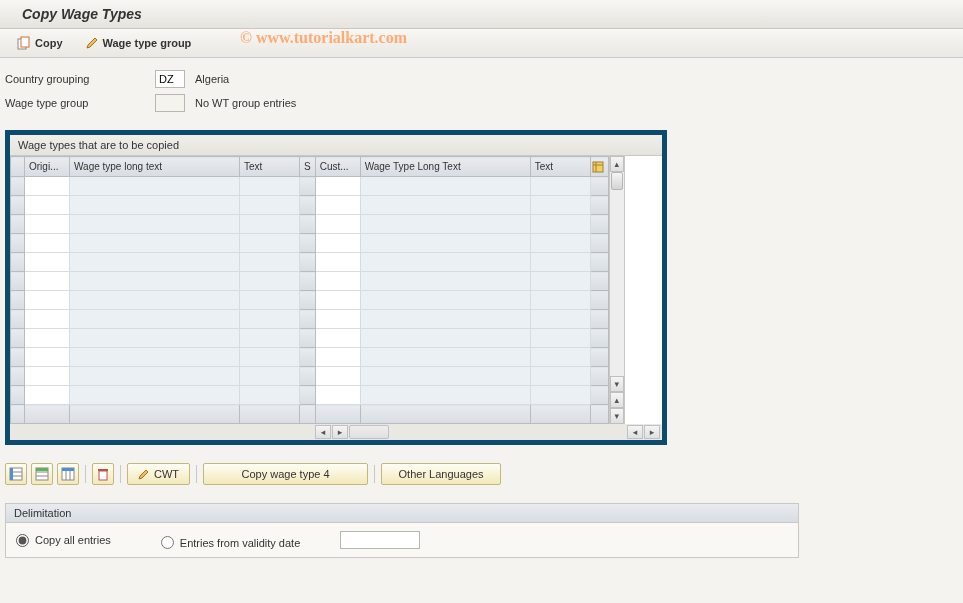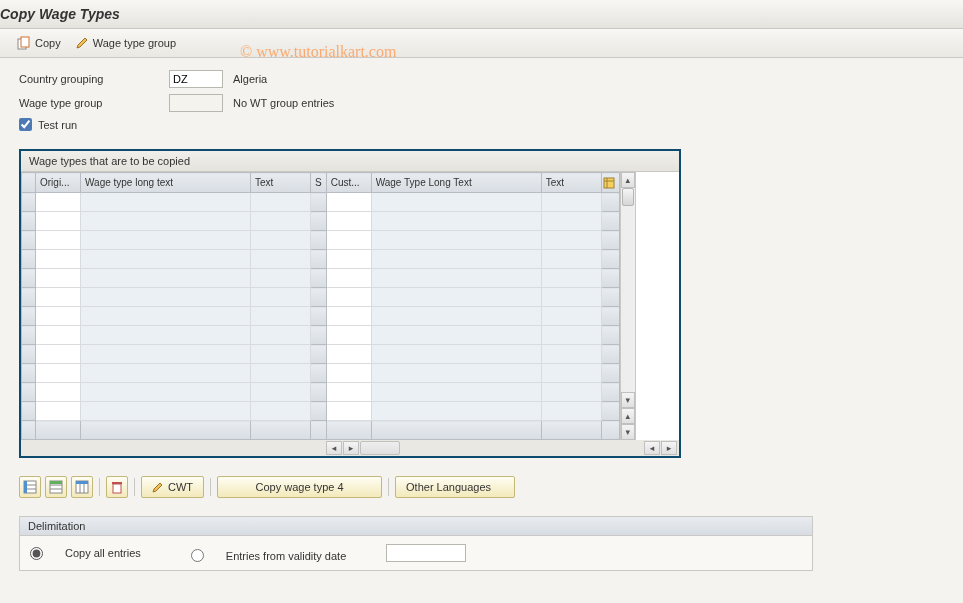--- a/index.html
+++ b/index.html
@@ -8,86 +8,88 @@
       font-size: 11px;
       background: #f4f3ef;
       color: #333;
       width: 963px;
       height: 603px;
       overflow: hidden;
     }
     .title-bar {
       background: linear-gradient(#f8f7f3, #e4e3de);
       border-bottom: 1px solid #c9c8c4;
-      padding: 6px 0;
+      padding: 6px 22px;
       font-size: 14px;
       font-weight: bold;
       font-style: italic;
       color: #333;
     }
     .toolbar {
       background: linear-gradient(#f8f7f3, #e9e8e3);
       border-bottom: 1px solid #c9c8c4;
       padding: 4px 10px;
       display: flex;
       align-items: center;
+      gap: 8px;
       position: relative;
+      font-weight: bold;
     }
     .toolbar-btn {
       display: flex;
       align-items: center;
       gap: 4px;
       padding: 2px 6px;
       cursor: pointer;
       border: 1px solid transparent;
       border-radius: 2px;
     }
     .watermark {
       position: absolute;
       left: 240px;
-      top: 14px;
+      top: 0;
       font-size: 16px;
       color: #ff9f5d;
       opacity: 0.85;
       pointer-events: none;
       font-family: Georgia, serif;
     }
     .content {
-      padding: 12px 19px;
+      padding: 12px 5px;
     }
     .field-row {
       display: flex;
       align-items: center;
       margin-bottom: 6px;
     }
     .field-label {
       width: 150px;
       color: #333;
     }
     .field-input {
-      width: 54px;
+      width: 30px;
       height: 18px;
       border: 1px solid #b8b8b0;
       background: #fff;
       padding: 0 3px;
       font-size: 11px;
       margin-right: 10px;
     }
     .field-input.empty { background: #f4f3ee; }
     .field-text { color: #333; }
     .checkbox-row {
       display: flex;
       align-items: center;
       margin-top: 6px;
     }
     .checkbox-row input { margin-right: 6px; accent-color: #4d7ab5; }
 
     .panel {
       margin-top: 18px;
-      border: 2px solid #0c4a6e;
+      border: 5px solid #0c4a6e;
       background: #fff;
       width: 662px;
     }
     .panel-header {
       background: linear-gradient(#f0efea, #e4e3de);
       border-bottom: 1px solid #c9c8c4;
       padding: 4px 8px;
       font-size: 11px;
     }
     .grid-wrap {
@@ -210,21 +212,21 @@
       border: 1px solid #c2b87a;
       border-radius: 2px;
       display: flex;
       align-items: center;
       gap: 4px;
       padding: 0 10px;
       cursor: pointer;
       font-size: 11px;
     }
     .text-btn.wide { min-width: 165px; justify-content: center; }
-    .text-btn.med { min-width: 120px; }
+    .text-btn.med { min-width: 120px; justify-content: center; }
 
     .delim-panel {
       margin-top: 18px;
       border: 1px solid #c9c8c4;
       background: #f9f8f4;
       width: 794px;
     }
     .delim-header {
       background: linear-gradient(#e8ecf0, #d8dde3);
       border-bottom: 1px solid #c9c8c4;
@@ -233,21 +235,21 @@
     }
     .delim-body {
       padding: 8px 10px;
       display: flex;
       align-items: center;
       gap: 50px;
     }
     .radio-lbl {
       display: flex;
       align-items: center;
-      gap: 22px;
+      gap: 6px;
     }
     .radio-lbl input { accent-color: #555; }
     .date-input {
       width: 80px;
       height: 18px;
       border: 1px solid #b8b8b0;
       background: #fff;
       margin-left: 40px;
     }
 
@@ -288,24 +290,20 @@
     <input class="field-input" value="DZ" style="">
     <span class="field-text">Algeria</span>
   </div>
 
   <div class="field-row">
     <span class="field-label">Wage type group</span>
     <input class="field-input empty" value="" style="">
     <span class="field-text">No WT group entries</span>
   </div>
 
-  <div class="checkbox-row">
-    <input type="checkbox" checked="" style="">
-    <span>Test run</span>
-  </div>
 
   <div class="panel">
     <div class="panel-header">Wage types that are to be copied</div>
     <div class="grid-wrap">
       <table class="grid-table">
         <thead>
           <tr>
             <th style="width:14px"></th>
             <th style="width:45px">Origi...</th>
             <th style="width:170px">Wage type long text</th>

